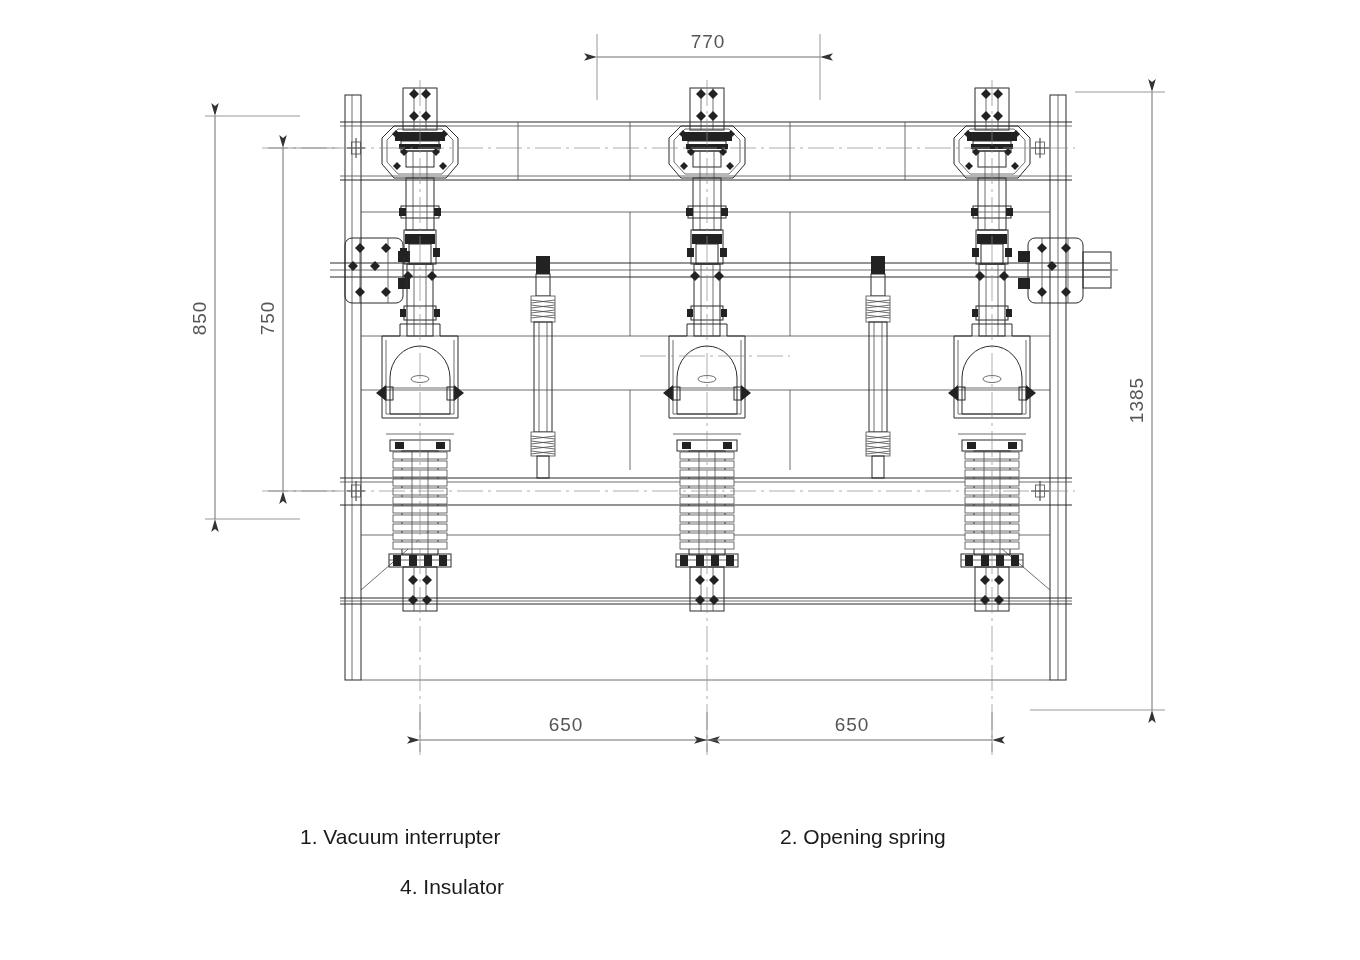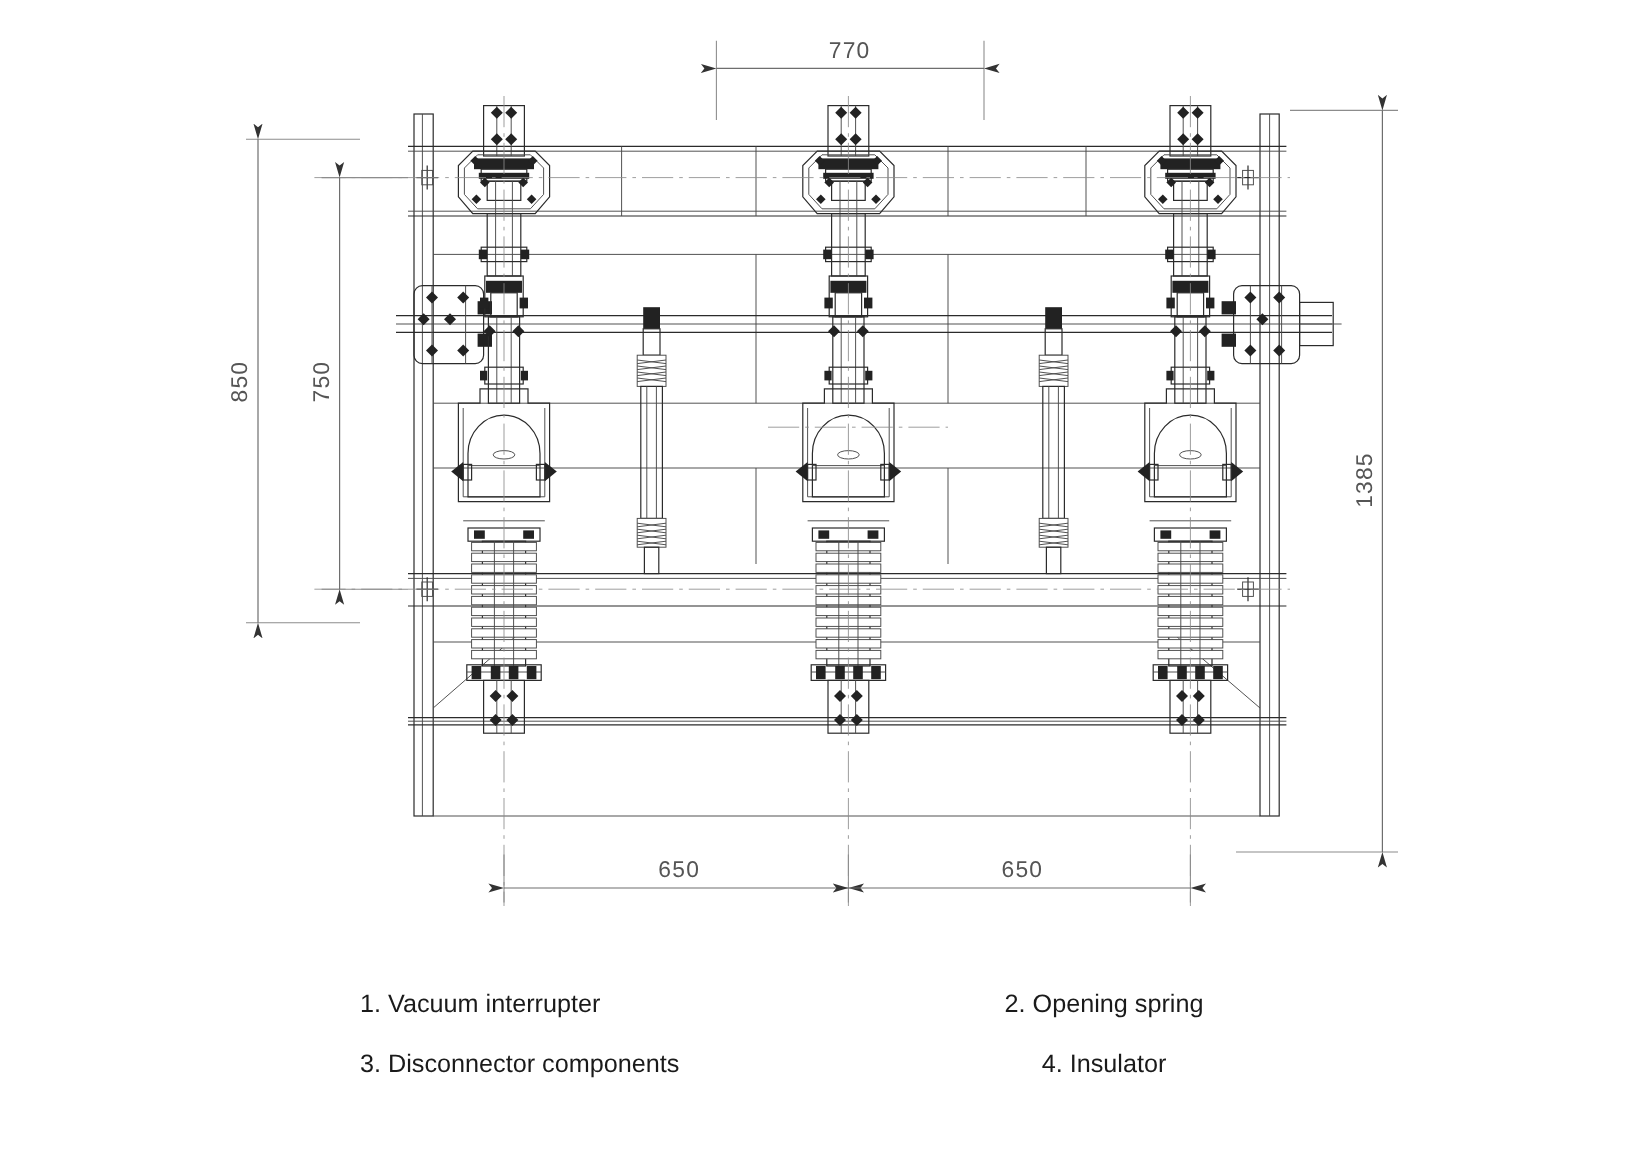--- a/index.html
+++ b/index.html
@@ -11,21 +11,21 @@
   .ln-thin{fill:none;stroke:#4a4a4a;stroke-width:0.8;}
   .center{fill:none;stroke:#8a8a8a;stroke-width:0.7;stroke-dasharray:26 5 3 5;}
   .dim{fill:none;stroke:#6e6e6e;stroke-width:1;}
   .dimext{fill:none;stroke:#8c8c8c;stroke-width:0.9;}
   .solid{fill:#222;stroke:none;}
   .dimtext{font-family:"Liberation Sans",sans-serif;font-size:19px;fill:#555;
            letter-spacing:1px;}
   #legend{position:absolute;left:300px;top:800px;width:760px;}
   .legend-row{display:flex;height:50px;align-items:center;}
   .legend-col{width:380px;font-size:21px;color:#1a1a1a;white-space:nowrap;margin-top:24px;}
-  .legend-col.right{padding-left:100px;width:280px;text-align:center;}
+  .legend-col.right{padding-left:100px;width:280px;}
 </style>
 </head>
 <body>
 
 <div id="root">
 
 <svg id="drawing" viewBox="0 0 1360 960">
   <defs>
     <marker id="arrL" markerWidth="14" markerHeight="10" refX="13" refY="5" orient="auto" markerUnits="userSpaceOnUse">
       <path d="M13,5 L0,1.2 L3,5 L0,8.8 Z" fill="#333"></path>
@@ -343,18 +343,17 @@
     <text class="dimtext" x="852" y="731" text-anchor="middle">650</text>
   </g>
 </svg>
 
 <div id="legend">
   <div class="legend-row">
     <div class="legend-col">1. Vacuum interrupter</div>
     <div class="legend-col right">2. Opening spring</div>
   </div>
   <div class="legend-row">
-    <div class="legend-col">3. Disconnector components</div>
     <div class="legend-col right">4. Insulator</div>
   </div>
 </div>
 
 </div>
 
 </body></html>

